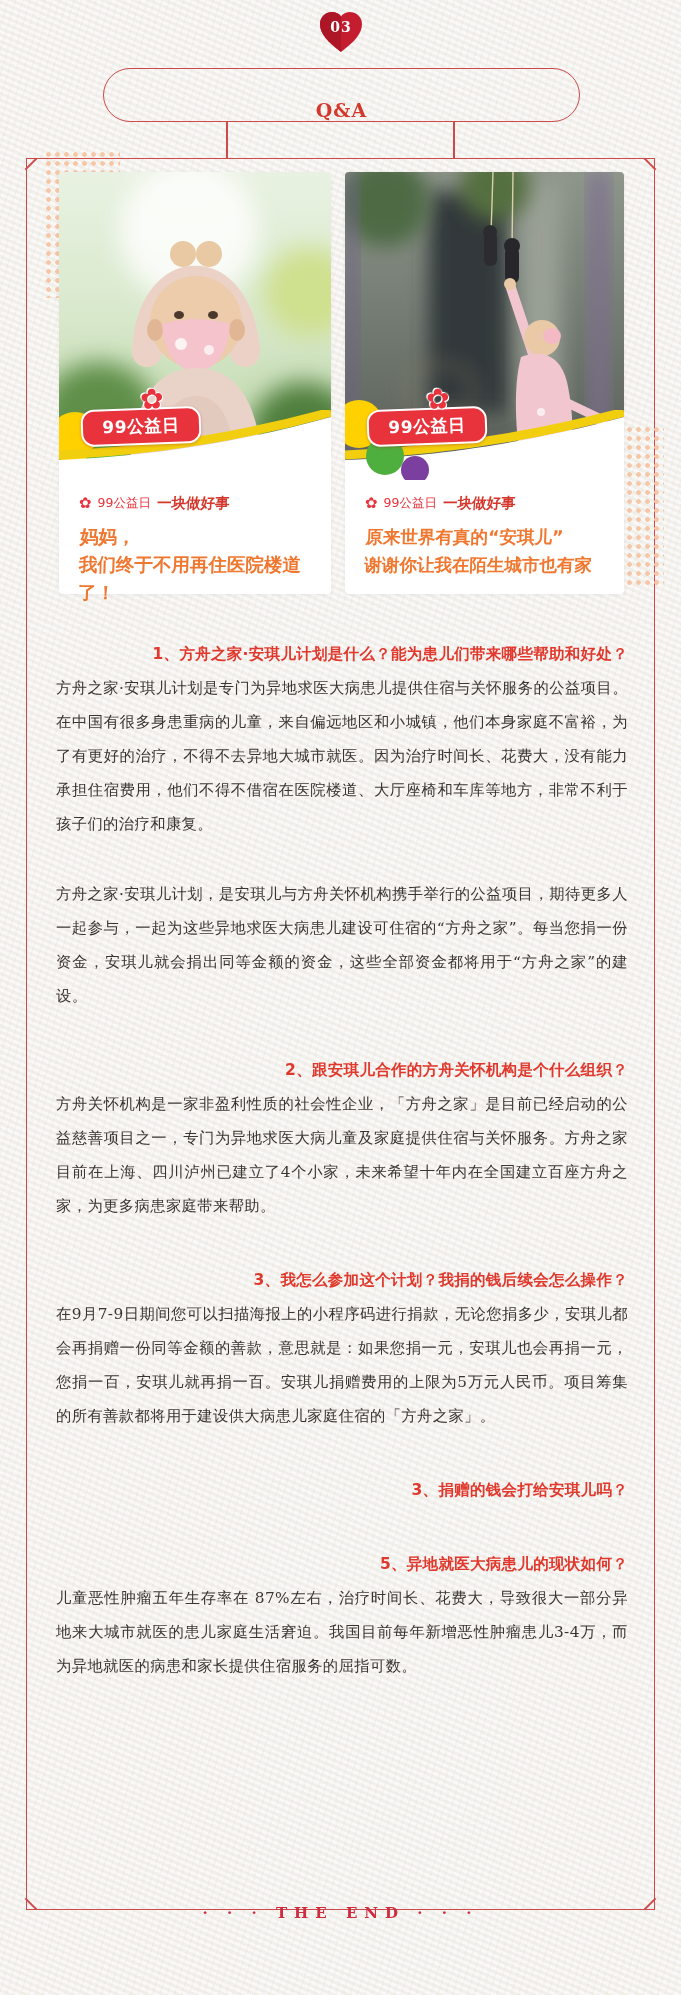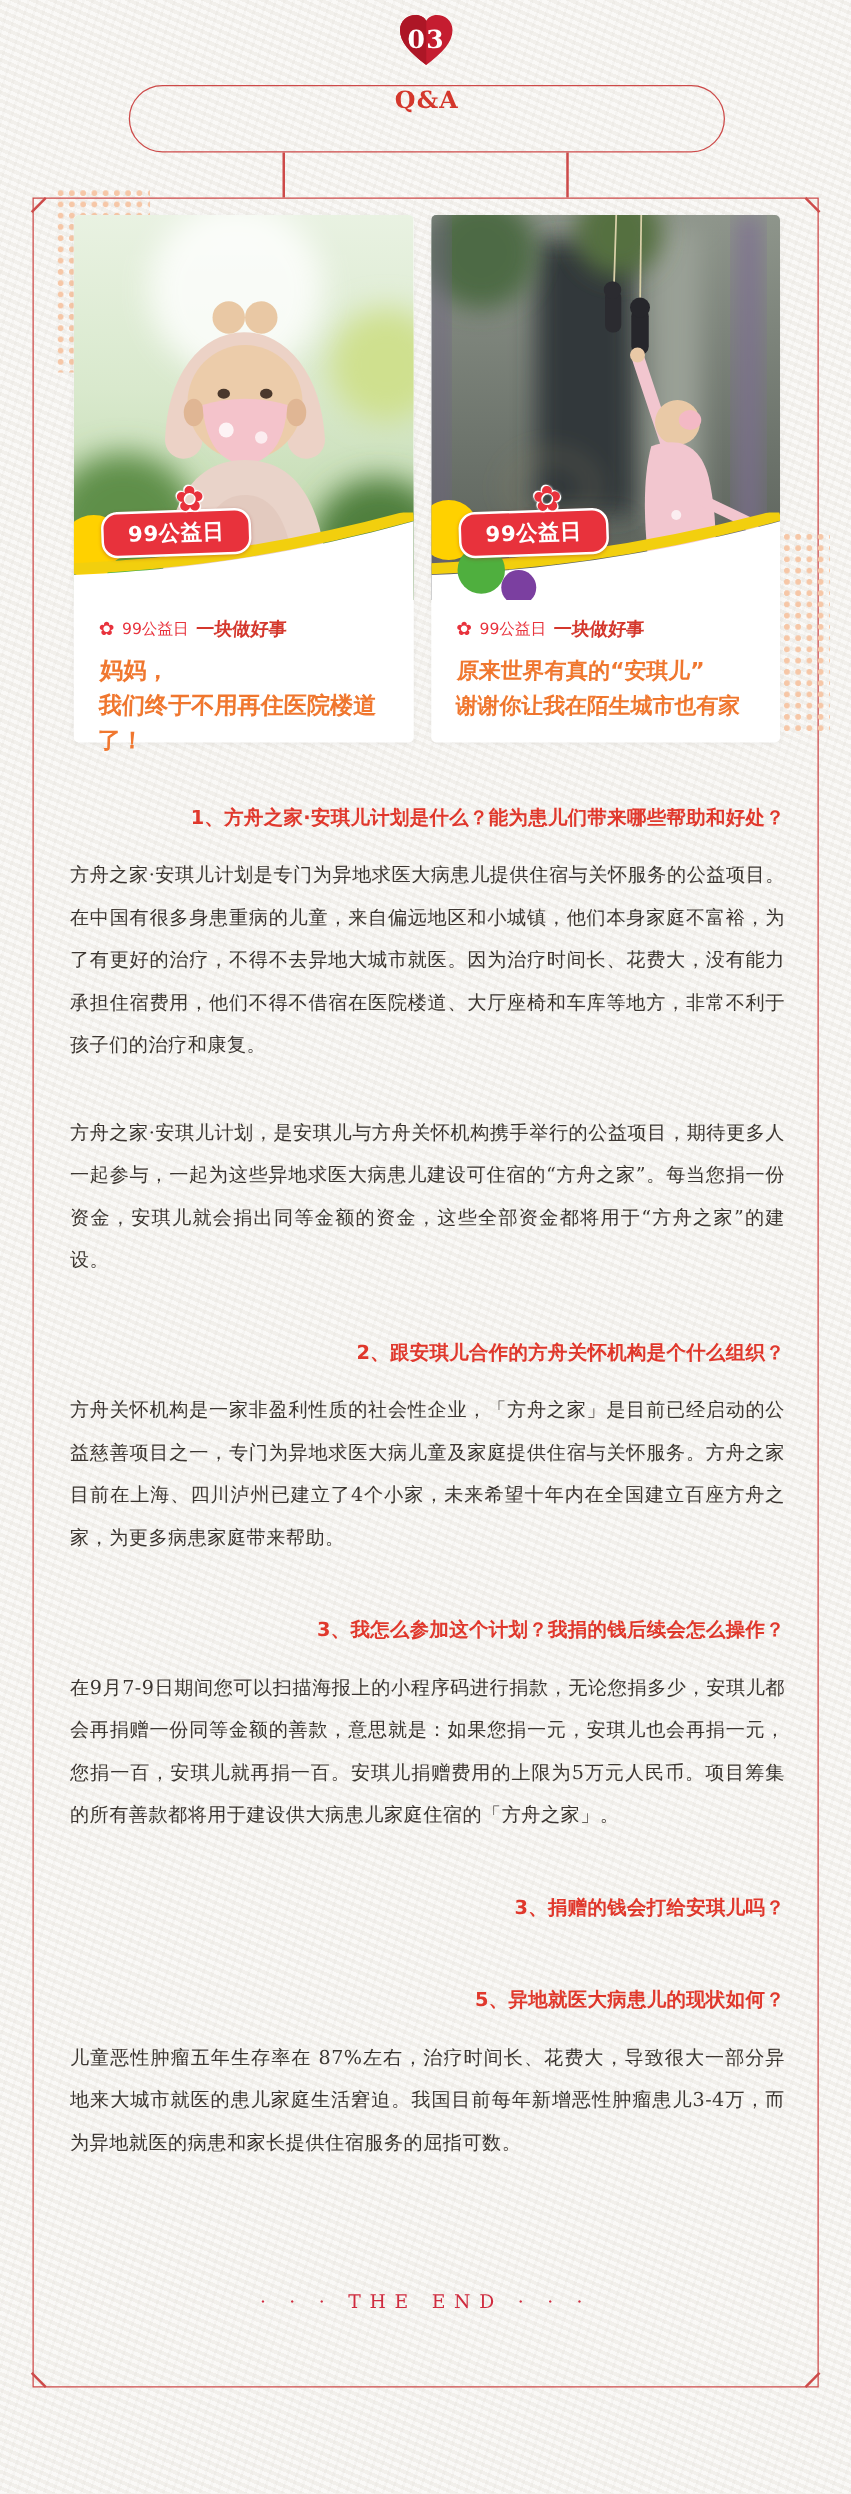--- a/index.html
+++ b/index.html
@@ -24,27 +24,27 @@
     background:
       repeating-linear-gradient(107deg, rgba(190,185,175,.07) 0 2px, rgba(255,255,255,0) 2px 7px),
       repeating-linear-gradient(23deg, rgba(255,255,255,.5) 0 3px, rgba(205,200,190,.06) 3px 6px),
       var(--paper);
   }
   
   .heart-badge{position:absolute;top:10px;left:318px;width:46px;height:46px;}
   .heart-badge svg{display:block;}
   .heart-badge .num{
     position:absolute;top:9px;left:0;width:46px;text-align:center;
-    color:#fff;font-family:"DejaVu Serif",serif;font-weight:bold;font-size:20px;letter-spacing:1px;
+    color:#fff;font-family:"DejaVu Serif",serif;font-weight:bold;font-size:14px;letter-spacing:1px;
   }
   
   .qa-pill{
     position:absolute;top:68px;left:103px;width:477px;height:54px;
     border:1.5px solid var(--border-red);border-radius:28px;
-    display:flex;align-items:flex-start;justify-content:center;
+    display:flex;align-items:flex-end;justify-content:center;
   }
   .qa-pill .label{
     color:var(--accent-red);font-family:"DejaVu Serif",serif;
     font-weight:bold;font-size:19px;letter-spacing:1px;
   }
   .connector{position:absolute;top:122px;width:1.5px;height:36px;background:var(--border-red);}
   .connector.c-left{left:226px;}
   .connector.c-right{left:453px;}
   
   .main-card{
@@ -98,28 +98,28 @@
   
   .qa-content{position:absolute;left:29px;top:478px;width:572px;}
   .qa-item{margin-bottom:40px;}
   .question{
     color:var(--question-red);font-weight:bold;font-size:15.5px;line-height:34px;
     letter-spacing:.3px;
     text-align:right;
   }
   .answer p{
     color:var(--text-dark);font-size:15.3px;line-height:34px;letter-spacing:.4px;
-    text-align:justify;margin:12px 0 36px 0;
+    text-align:justify;margin:0 0 36px 0;
     font-family:"DejaVu Serif",serif;
   }
   .answer p:last-child{margin-bottom:0;}
   
   .the-end{
-    position:absolute;top:1832px;left:0;width:681px;text-align:center;
-    color:#cf2b3e;font-family:"DejaVu Serif",serif;font-size:15px;font-weight:normal;letter-spacing:7px;
+    position:absolute;top:1904px;left:0;width:681px;text-align:center;
+    color:#cf2b3e;font-family:"DejaVu Serif",serif;font-size:15px;font-weight:bold;letter-spacing:7px;
   }
 </style>
 </head>
 <body>
 
 <div class="canvas">
 
   <div class="heart-badge">
     <svg width="46" height="46" viewBox="0 0 46 46">
       <path d="M23 42 C10 32 2 24 2 14 C2 6.5 8 2 14.5 2 C18.5 2 21.6 4.2 23 6.6 C24.4 4.2 27.5 2 31.5 2 C38 2 44 6.5 44 14 C44 24 36 32 23 42 Z" fill="#c51d30"></path>

